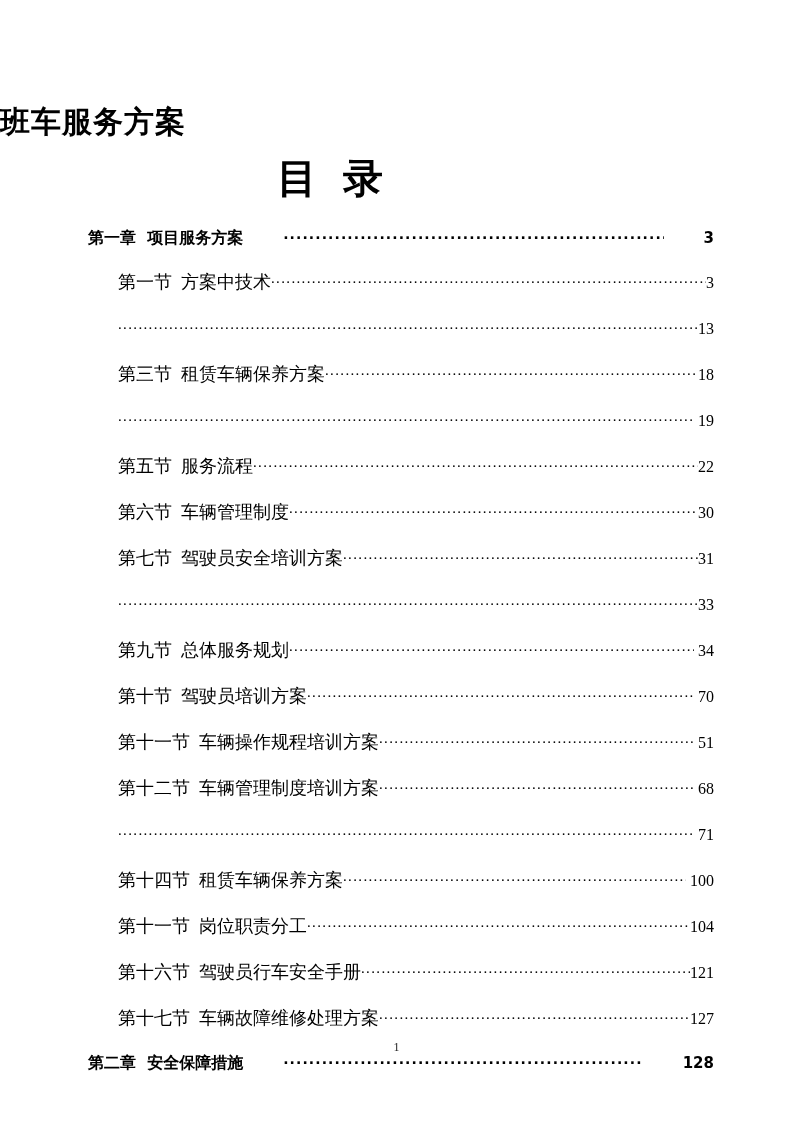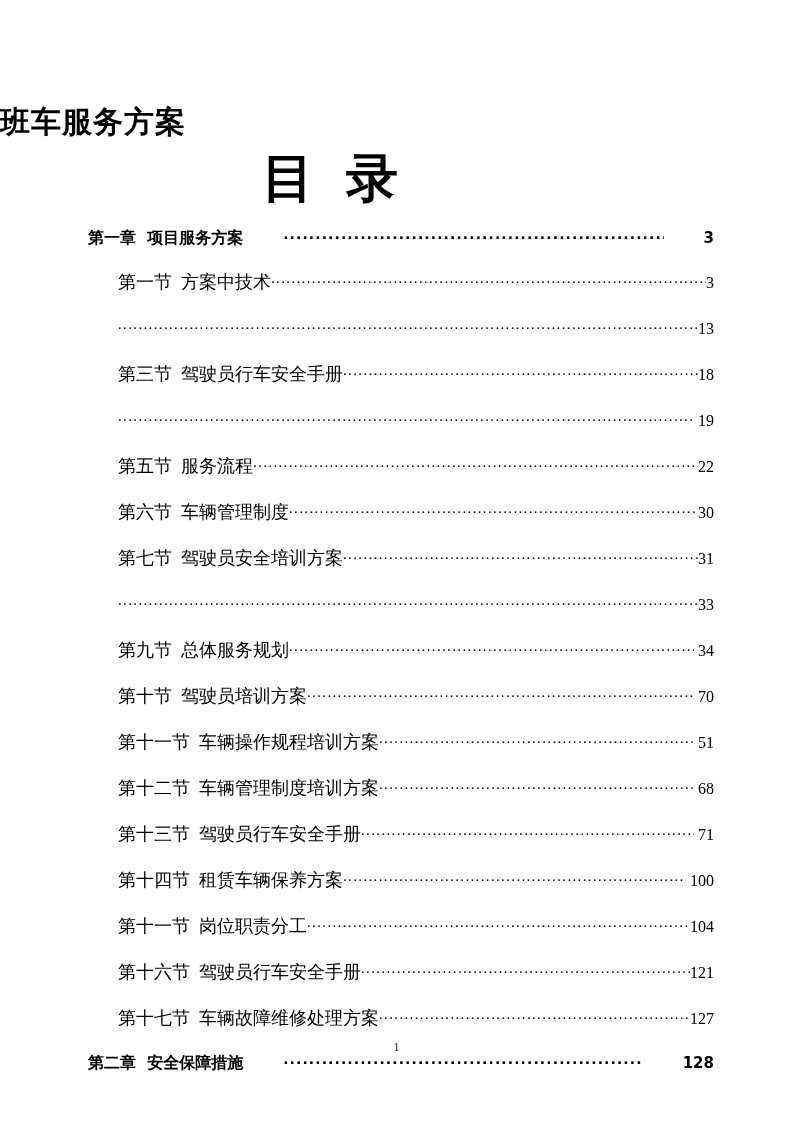--- a/index.html
+++ b/index.html
@@ -34,21 +34,21 @@
     white-space: pre;
   }
   .toc-title {
     position: absolute;
     top: 153px;
     left: 0;
     width: 662px;
     text-align: center;
     font-family: "Liberation Serif", "DejaVu Serif", serif;
     font-weight: bold;
-    font-size: 52px;
+    font-size: 40px;
     line-height: 52px;
     letter-spacing: 2px;
     white-space: pre;
   }
 
   
   .toc {
     position: absolute;
     top: 227px;
     left: 88px;
@@ -149,21 +149,21 @@
       <div class="toc-row level-2">
         <span class="toc-label">第一节  方案中技术</span>
         <span class="toc-leader"></span>
         <span class="toc-page">3</span>
       </div>
       <div class="toc-row level-2">
         <span class="toc-leader"></span>
         <span class="toc-page">13</span>
       </div>
       <div class="toc-row level-2">
-        <span class="toc-label">第三节  驾驶员行车安全手册</span>
+        <span class="toc-label">第三节  租赁车辆保养方案</span>
         <span class="toc-leader"></span>
         <span class="toc-page">18</span>
       </div>
       <div class="toc-row level-2">
         <span class="toc-leader"></span>
         <span class="toc-page"> 19</span>
       </div>
       <div class="toc-row level-2">
         <span class="toc-label">第五节  服务流程</span>
         <span class="toc-leader"></span>
@@ -197,21 +197,20 @@
         <span class="toc-label">第十一节  车辆操作规程培训方案</span>
         <span class="toc-leader"></span>
         <span class="toc-page"> 51</span>
       </div>
       <div class="toc-row level-2">
         <span class="toc-label">第十二节  车辆管理制度培训方案</span>
         <span class="toc-leader"></span>
         <span class="toc-page"> 68</span>
       </div>
       <div class="toc-row level-2">
-        <span class="toc-label">第十三节  驾驶员行车安全手册</span>
         <span class="toc-leader"></span>
         <span class="toc-page"> 71</span>
       </div>
       <div class="toc-row level-2">
         <span class="toc-label">第十四节  租赁车辆保养方案</span>
         <span class="toc-leader"></span>
         <span class="toc-page"> 100</span>
       </div>
       <div class="toc-row level-2">
         <span class="toc-label">第十一节  岗位职责分工</span>

